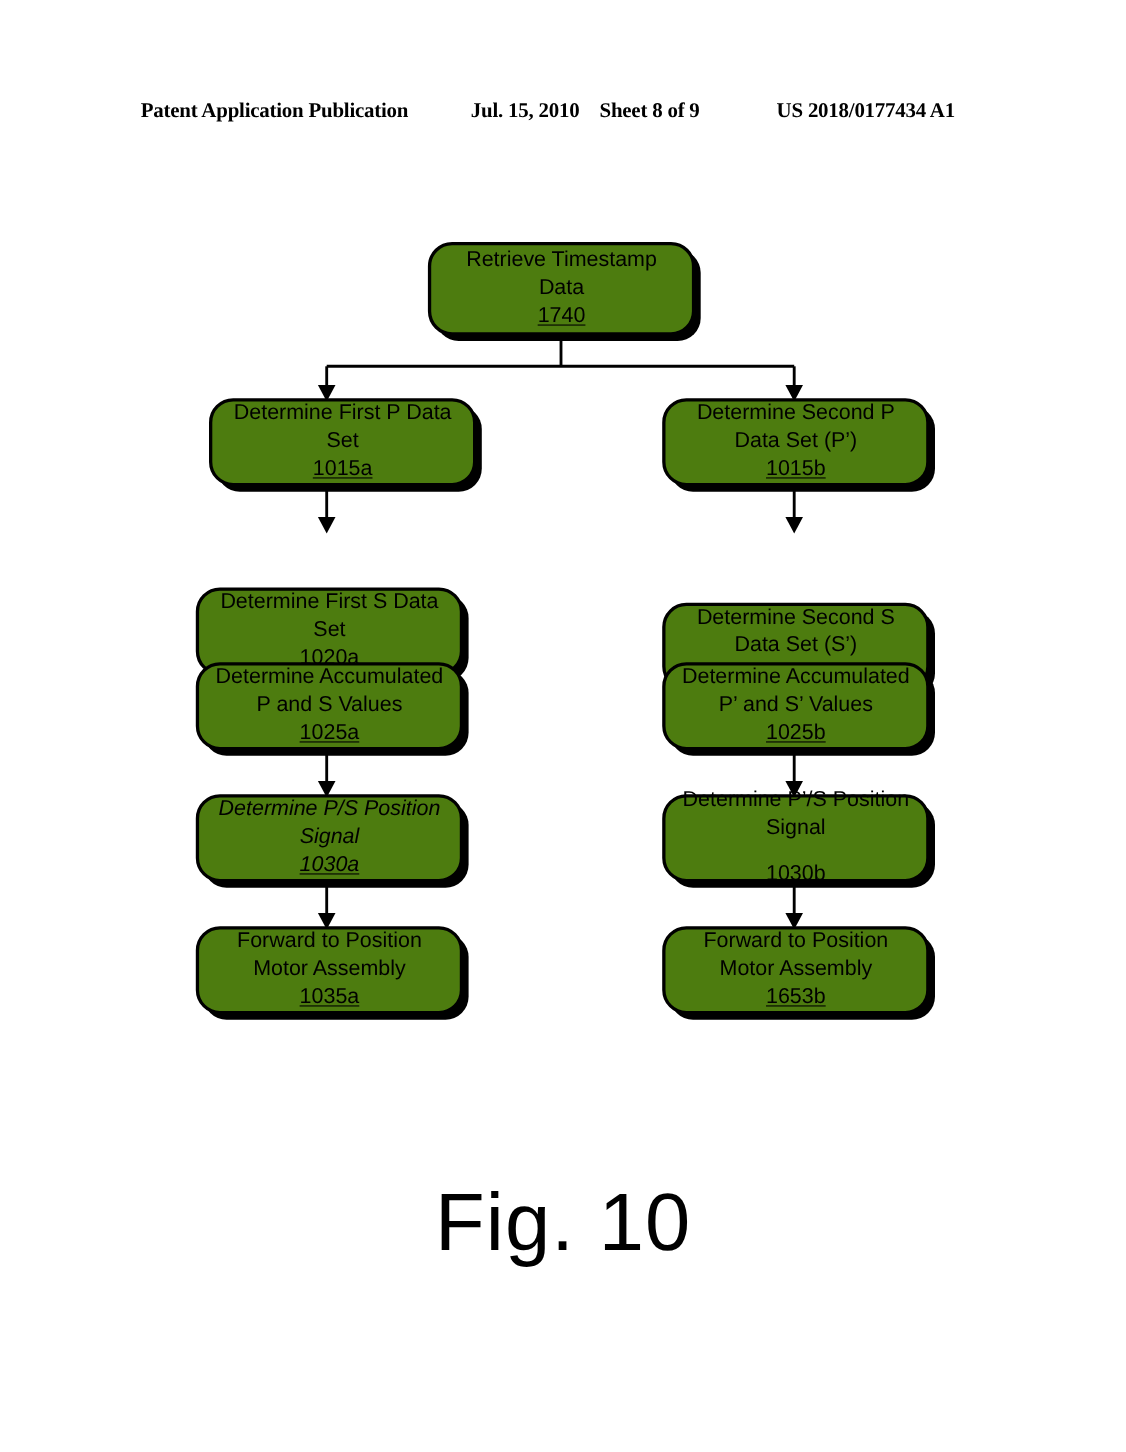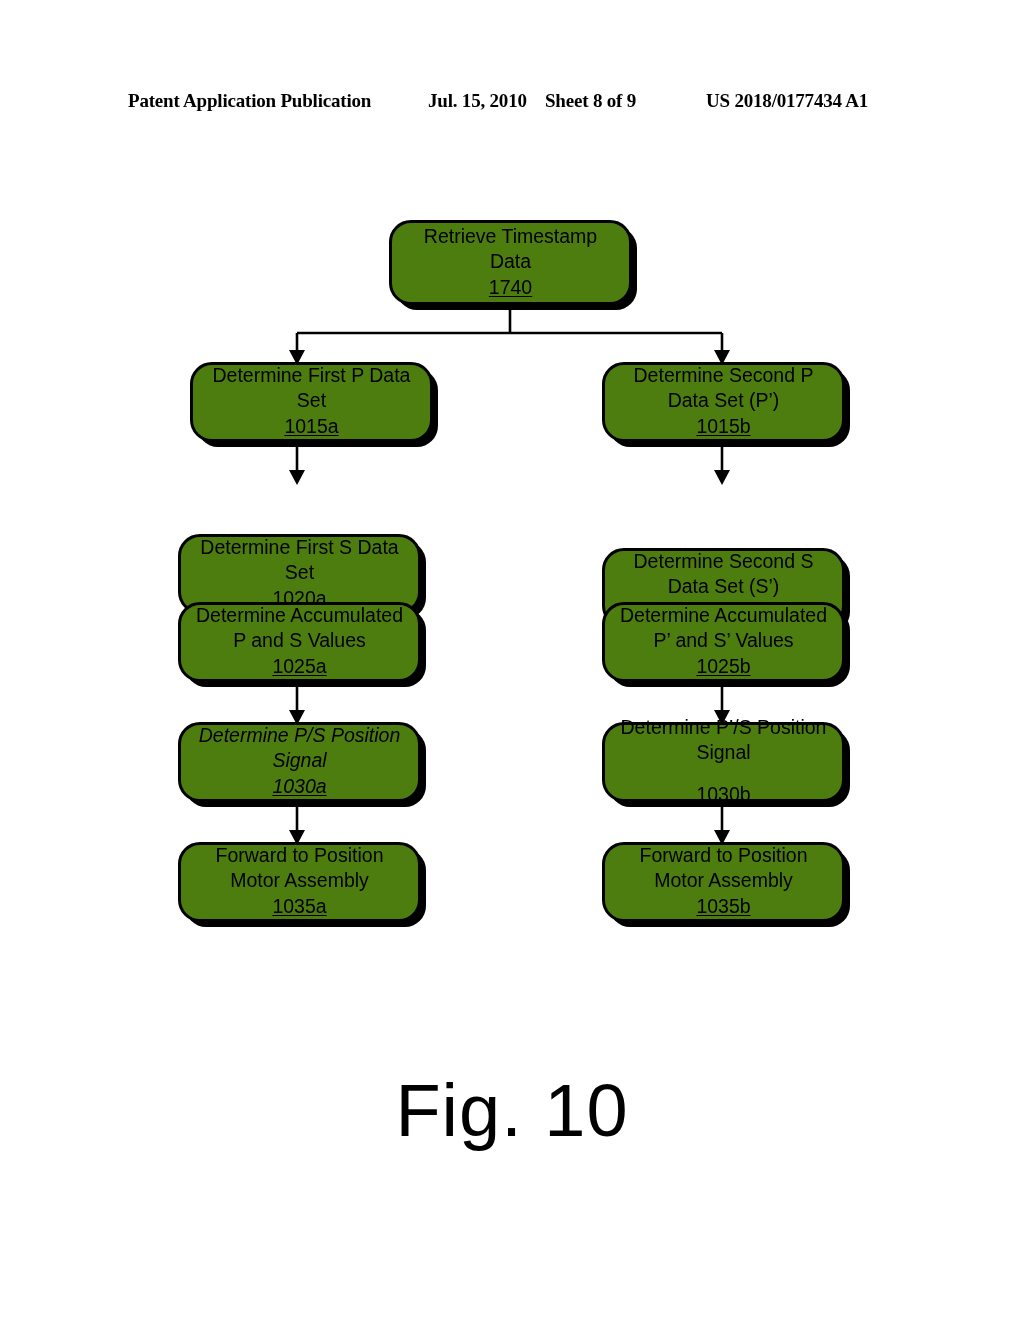--- a/index.html
+++ b/index.html
@@ -198,18 +198,18 @@
 
   <div class="node" style="left:602px; top:722px; width:243px; height:80px;gap:16px;">
     <div class="node-text">Determine P’/S Position
 Signal</div>
     <div class="node-ref">1030b</div>
   </div>
 
   <div class="node" style="left:602px; top:842px; width:243px; height:80px;">
     <div class="node-text">Forward to Position
 Motor Assembly</div>
-    <div class="node-ref">1035b</div>
+    <div class="node-ref">1653b</div>
   </div>
 
   <div class="fig-caption">Fig. 10</div>
 
 </div>
 
 </body></html>

